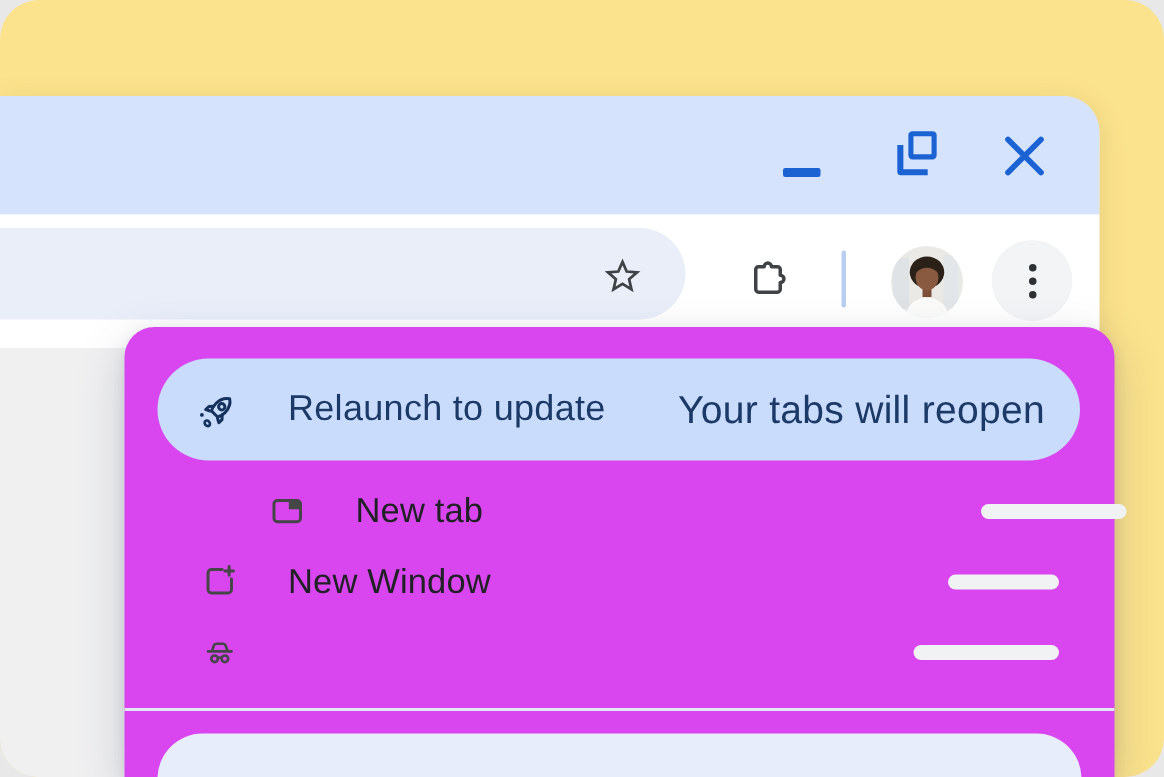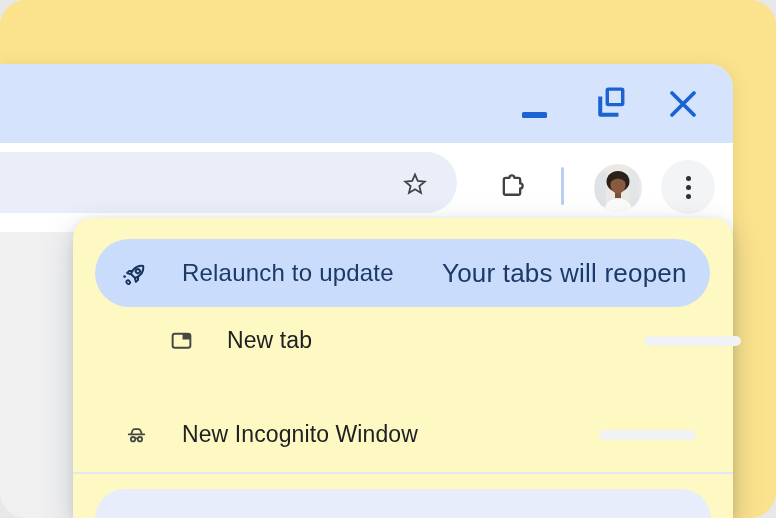--- a/index.html
+++ b/index.html
@@ -28,22 +28,22 @@
   .star{position:absolute;left:400px;top:106px;width:30px;height:30px;}
   .puzzle{position:absolute;left:498px;top:108px;width:28px;height:28px;}
   .tb-divider{position:absolute;left:561px;top:103px;width:3px;height:38px;border-radius:2px;background:#b9cff1;}
   .avatar{position:absolute;left:594px;top:100px;width:48px;height:48px;border-radius:50%;overflow:hidden;}
   .kebab{position:absolute;left:661px;top:96px;width:54px;height:54px;border-radius:50%;background:#f3f4f6;
          display:flex;flex-direction:column;align-items:center;justify-content:center;gap:4px;}
   .kebab i{width:5px;height:5px;border-radius:50%;background:#2e3134;}
 
   
   .popup{
-    position:absolute;left:73px;top:218px;width:660px;height:300px;
-    background:#fef9c3;border-radius:20px 20px 0 0;
+    position:absolute;left:83px;top:218px;width:660px;height:300px;
+    background:#d946ef;border-radius:20px 20px 0 0;
     box-shadow:0 10px 30px rgba(80,90,110,.25), 0 2px 8px rgba(80,90,110,.12);
   }
   .relaunch-pill{
     position:absolute;left:22px;top:21px;width:615px;height:68px;border-radius:34px;
     background:#cadcfb;
   }
   .rocket{position:absolute;left:46px;top:40px;width:32px;height:32px;}
   .relaunch-label{
     position:absolute;left:109px;top:21px;height:68px;line-height:68px;
     font-size:24px;font-weight:500;color:#1c3a68;letter-spacing:.2px;white-space:nowrap;
@@ -146,32 +146,41 @@
       <span class="mi">
         <svg viewBox="0 0 24 24" width="25" height="25">
           <rect x="3.5" y="5.5" width="17" height="13.5" rx="2.2" fill="none" stroke="#444746" stroke-width="1.9"></rect>
           <path d="M13 5.5 h5.3 a2.2 2.2 0 0 1 2.2 2.2 V11 H13 Z" fill="#444746"></path>
         </svg>
       </span>
       <span class="ml">New tab</span>
       <span class="sc-bar sc-1"></span>
     </div>
 
+    <div class="menu-row row-2">
+      <span class="mi">
+        <svg viewBox="0 0 24 24" width="25" height="25">
+          <path d="M13.5 4.5 H6.7 A2.2 2.2 0 0 0 4.5 6.7 V17.3 A2.2 2.2 0 0 0 6.7 19.5 H17.3 A2.2 2.2 0 0 0 19.5 17.3 V10.5" fill="none" stroke="#444746" stroke-width="1.9" stroke-linecap="round"></path>
+          <path d="M18 2.6 V8.2 M15.2 5.4 H20.8" fill="none" stroke="#444746" stroke-width="1.9" stroke-linecap="round"></path>
+        </svg>
+      </span>
+      <span class="ml">New Window</span>
+      <span class="sc-bar sc-2"></span>
+    </div>
 
     <div class="menu-row row-3">
       <span class="mi">
         <svg viewBox="0 0 24 24" width="25" height="25">
           <path d="M4.5 11.8 H19.5" stroke="#444746" stroke-width="1.7" fill="none" stroke-linecap="round"></path>
           <path d="M6.9 11.8 L8.1 8.4 C8.4 7.5 9.3 6.9 10.2 6.9 H13.8 C14.7 6.9 15.6 7.5 15.9 8.4 L17.1 11.8" stroke="#444746" stroke-width="1.7" fill="none" stroke-linejoin="round"></path>
           <circle cx="8.7" cy="16.5" r="2.1" fill="none" stroke="#444746" stroke-width="1.7"></circle>
           <circle cx="15.3" cy="16.5" r="2.1" fill="none" stroke="#444746" stroke-width="1.7"></circle>
           <path d="M10.8 16.1 Q12 15.2 13.2 16.1" fill="none" stroke="#444746" stroke-width="1.5"></path>
         </svg>
       </span>
-      <span class="ml">New Incognito Window</span>
       <span class="sc-bar sc-3"></span>
     </div>
 
     <div class="popup-divider"></div>
     <div class="bottom-pill"></div>
   </div>
 
 </div>
 
 </body></html>

